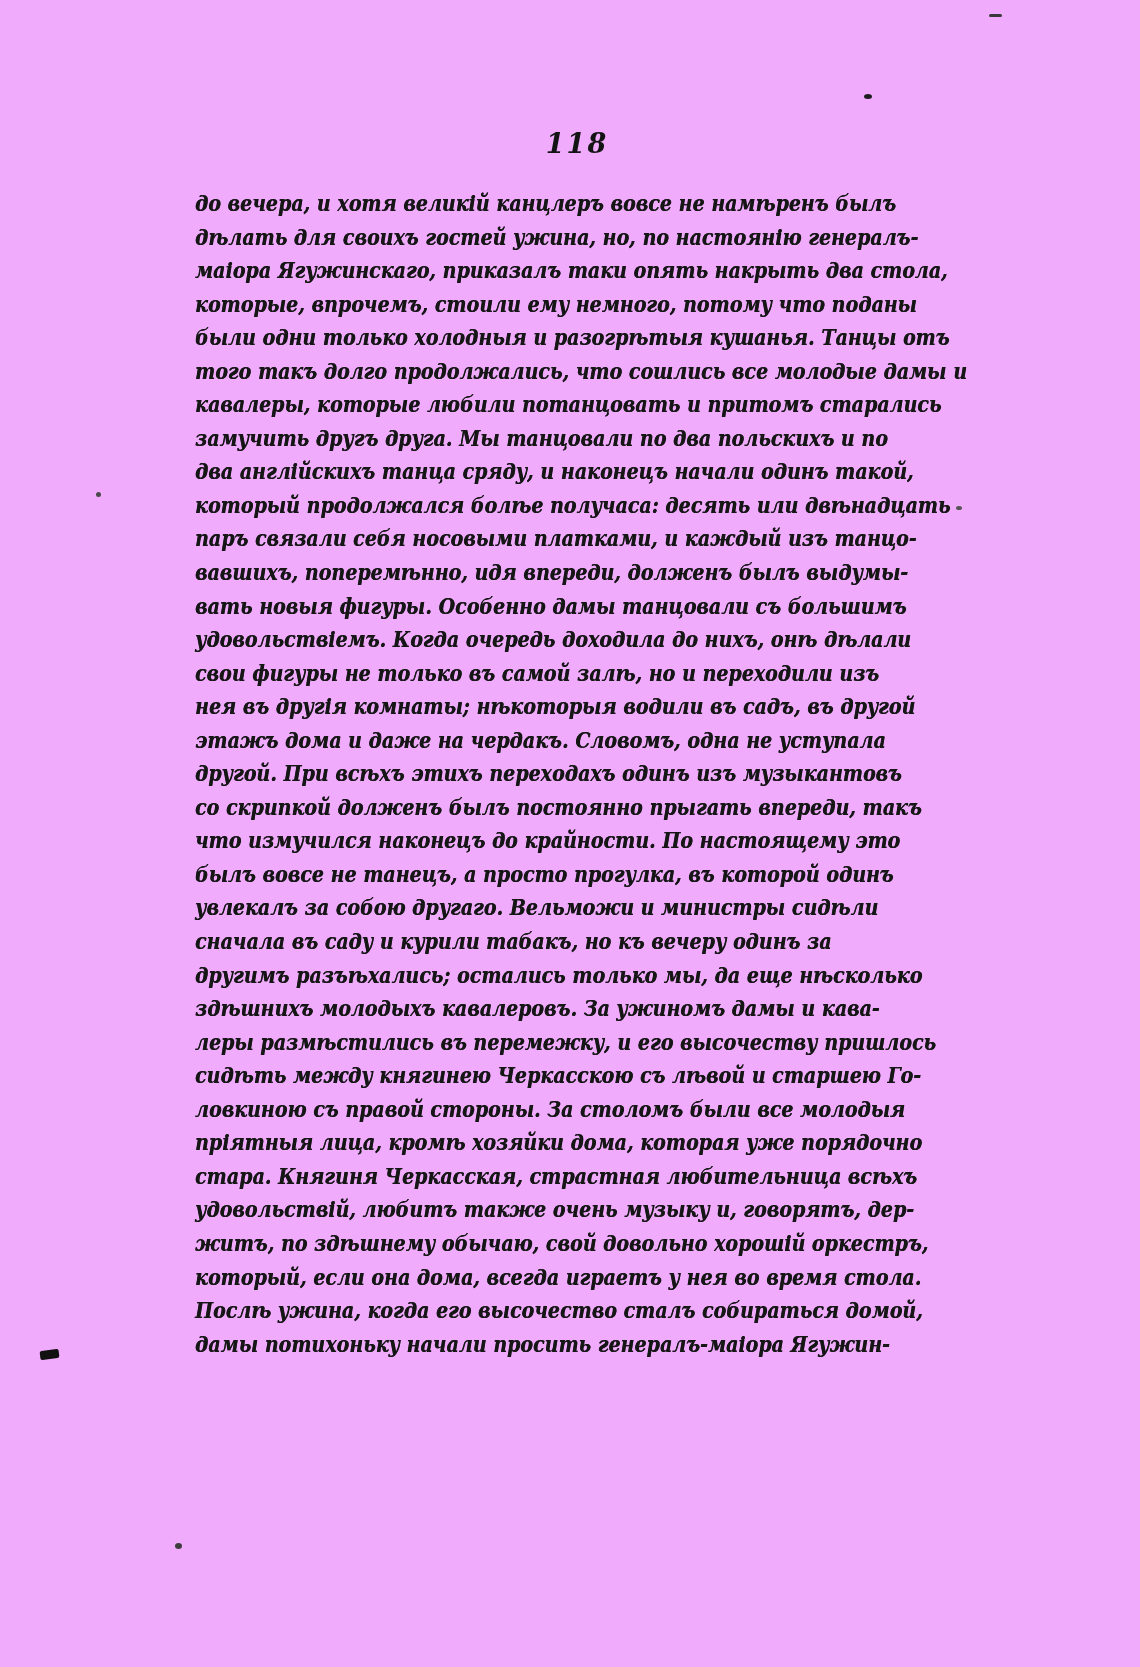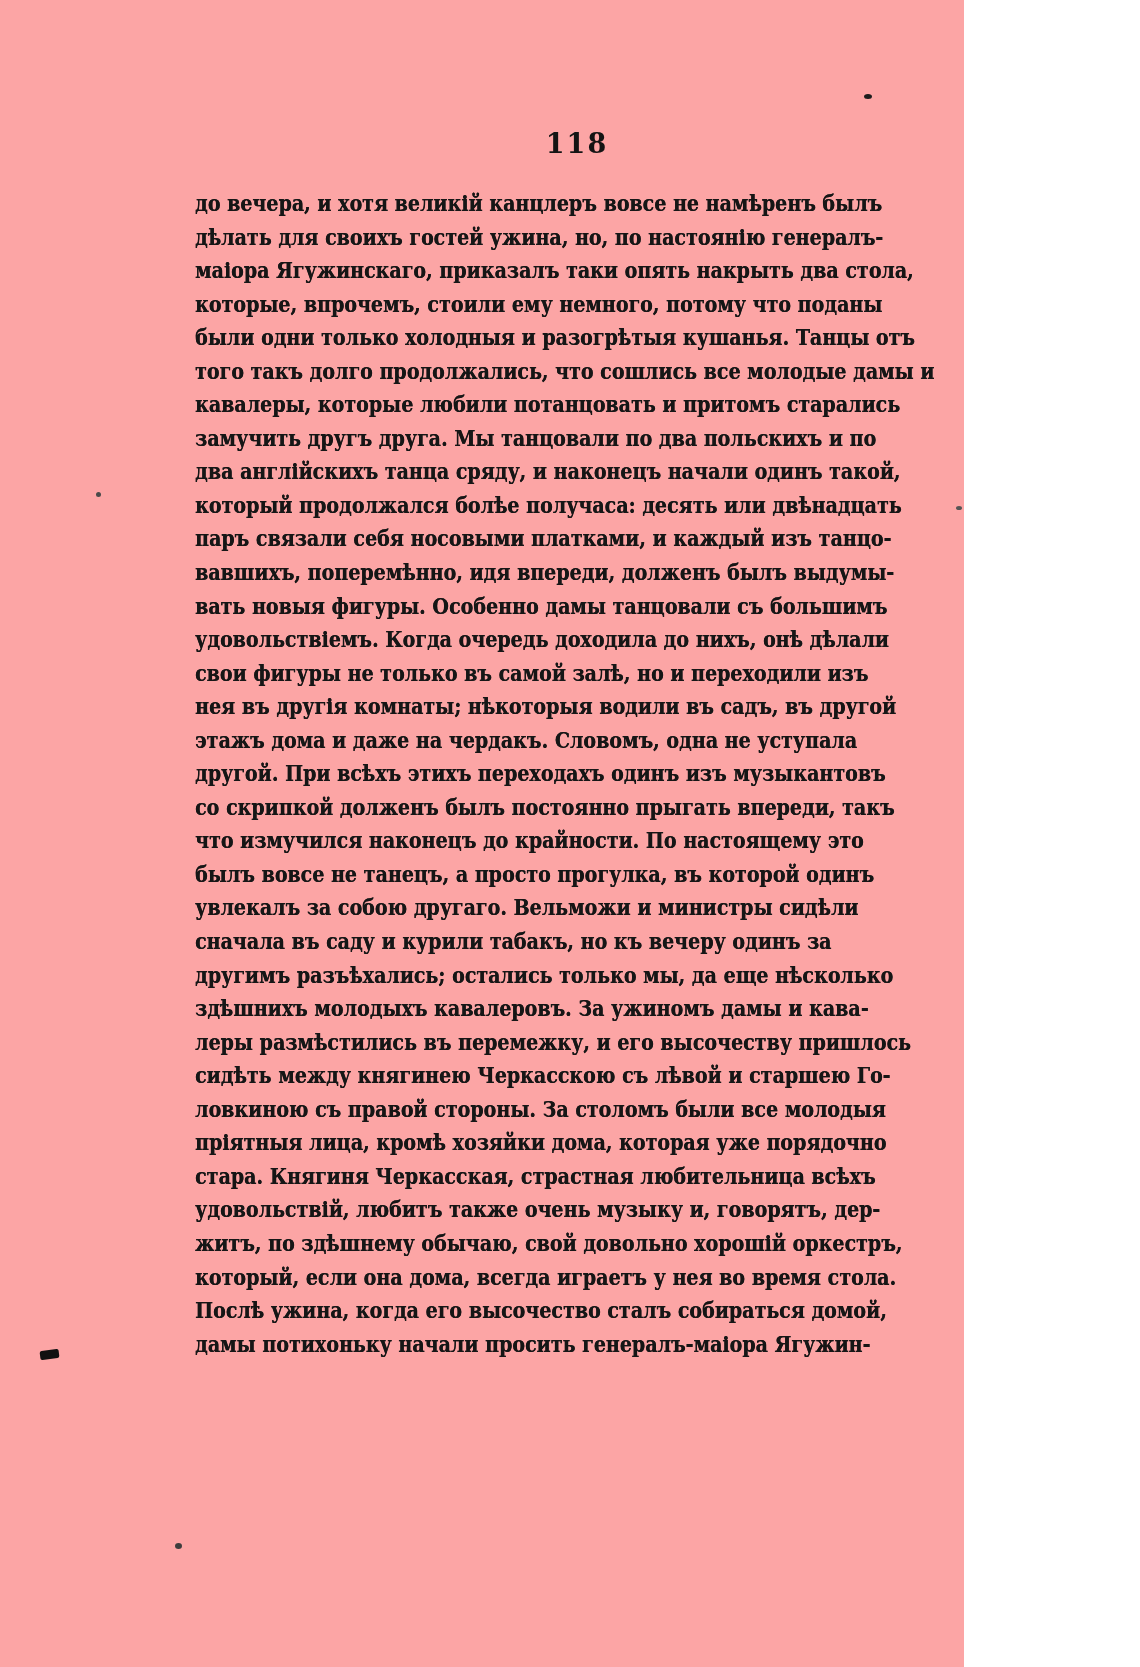--- a/index.html
+++ b/index.html
@@ -2,26 +2,27 @@
 <html><head>
 <meta charset="utf-8">
 <style>
   html, body {
     margin: 0;
     padding: 0;
     background: #ffffff;
   }
   .page {
     position: relative;
-    width: 964px;
+    width: 1140px;
     height: 1667px;
-    background: #fca5a5;
+    background: #f0abfc;
     overflow: hidden;
     font-family: "DejaVu Serif", serif;
     color: #1b1b1b;
+    font-style: italic;
   }
   .page-number {
     position: absolute;
     top: 128px;
     left: 0;
     width: 1154px;
     text-align: center;
     font-size: 27px;
     font-weight: bold;
     letter-spacing: 2px;

